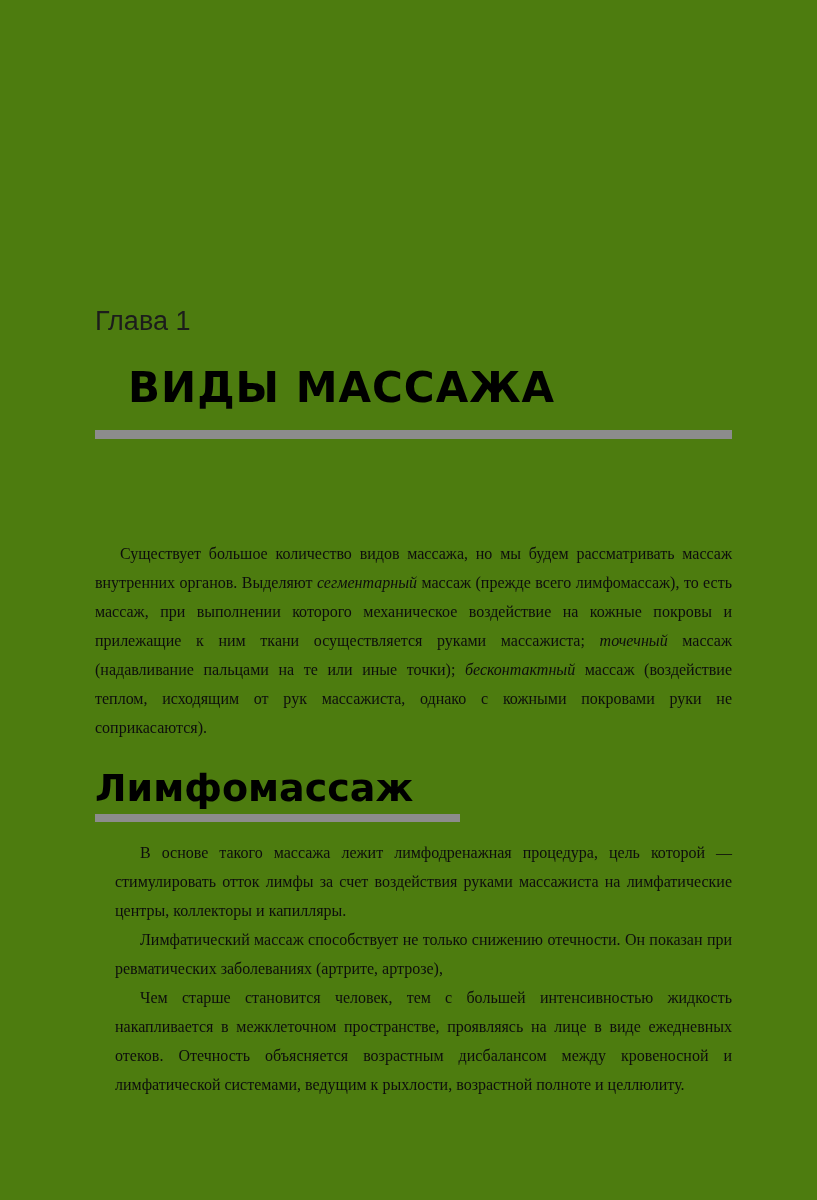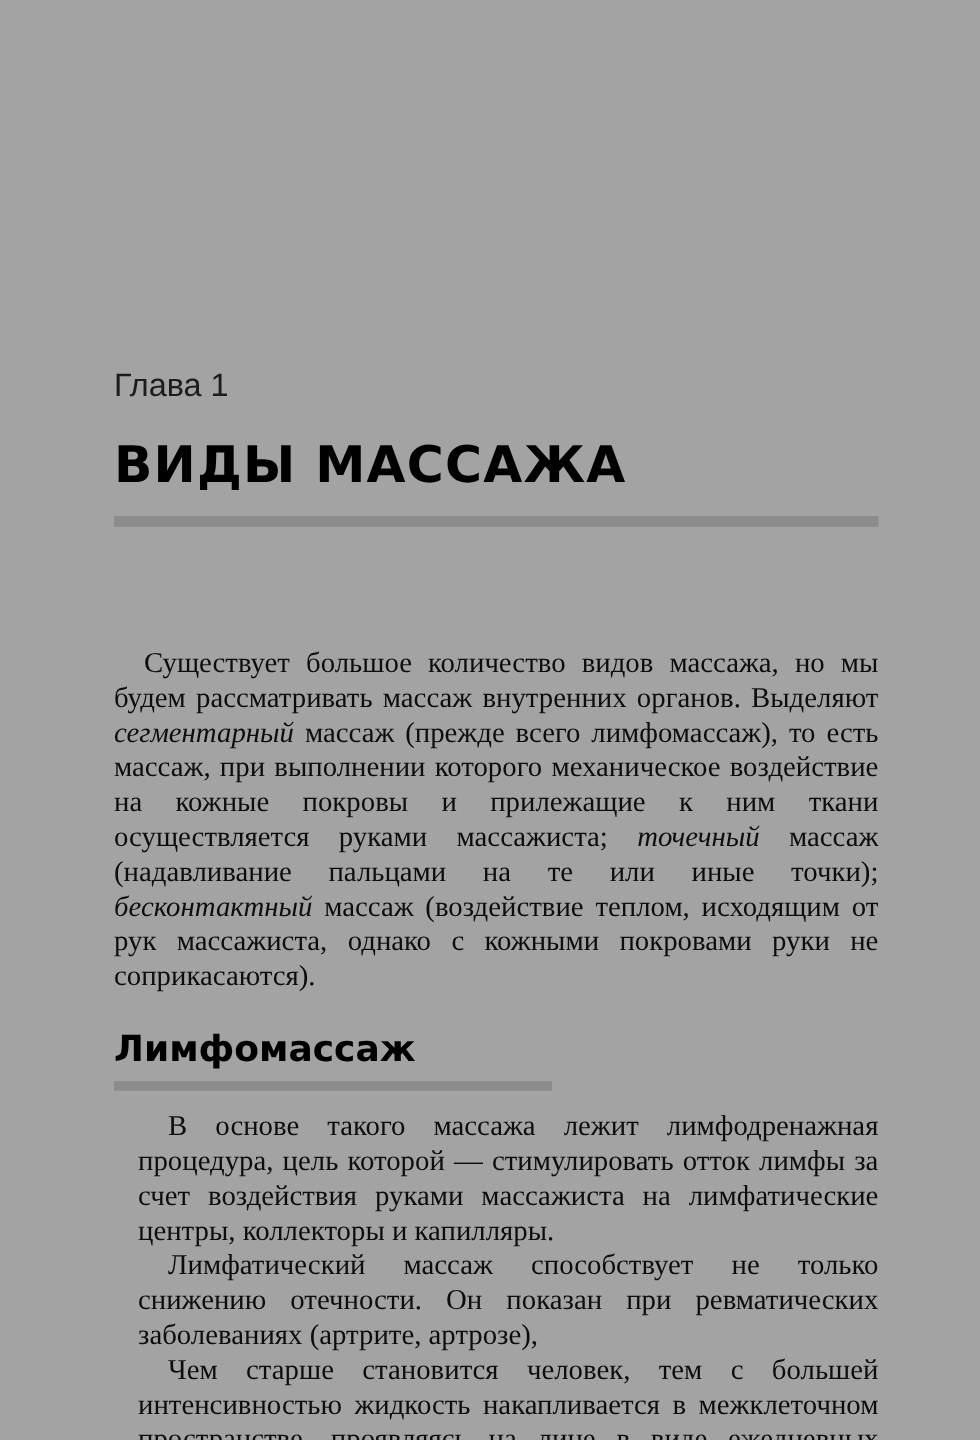--- a/index.html
+++ b/index.html
@@ -4,21 +4,21 @@
 <style>
   html, body {
     margin: 0;
     padding: 0;
     background: #ffffff;
   }
   .page {
     position: relative;
     width: 817px;
     height: 1200px;
-    background: #a3a3a3;
+    background: #4d7c0f;
     overflow: hidden;
   }
   .content {
     position: absolute;
     left: 95px;
     top: 0;
     width: 637px;
     padding-top: 306px;
     color: #111111;
   }
@@ -30,49 +30,50 @@
     color: #1c1c1c;
   }
   .chapter-title {
     margin-top: 28px;
     font-family: "DejaVu Sans", "Liberation Sans", sans-serif;
     font-size: 42px;
     line-height: 48px;
     font-weight: bold;
     letter-spacing: 1px;
     color: #000000;
+    margin-left: 33px;
   }
   .rule {
     background: #8c8c8c;
     height: 9px;
     margin-top: 18px;
   }
   .rule.full { width: 100%; }
   .rule.short {
     width: 365px;
     height: 8px;
     margin-top: 8px;
   }
   .body-text {
     font-family: "Liberation Serif", serif;
-    font-size: 24px;
+    font-size: 16px;
     line-height: 29px;
     text-align: justify;
     color: #0d0d0d;
   }
   p.body-par {
     margin: 0;
     text-indent: 25px;
   }
   .intro-wrap { margin-top: 100px; }
   .em-it { font-style: italic; }
   .section-heading {
     margin-top: 28px;
     font-family: "DejaVu Sans", "Liberation Sans", sans-serif;
-    font-size: 30px;
+    font-size: 38px;
     line-height: 36px;
     font-weight: bold;
     color: #000000;
   }
   .section-body { margin-top: 16px; margin-left: 20px; }
 </style>
 </head>
 <body>
 
 <div class="page">

